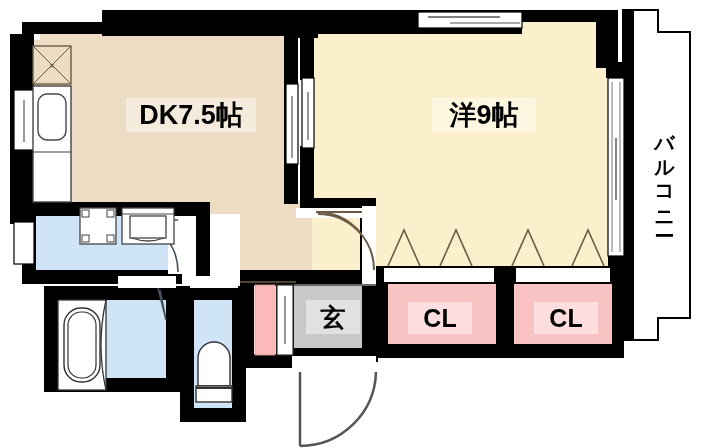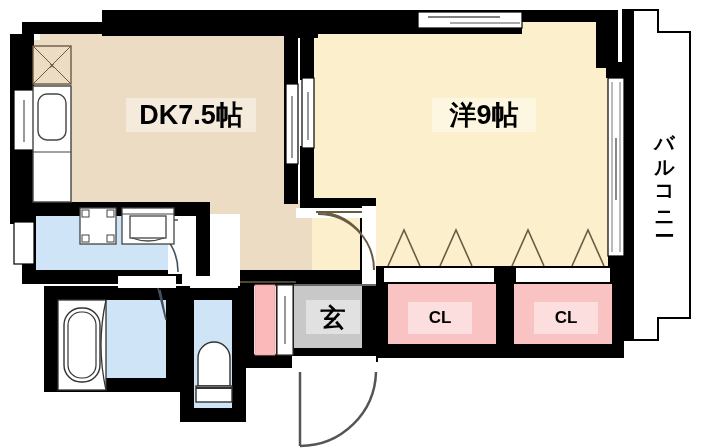--- a/index.html
+++ b/index.html
@@ -3,21 +3,21 @@
 <meta charset="utf-8">
 <style>
   html,body{margin:0;padding:0;background:#ffffff;}
   body{font-family:"Liberation Sans","DejaVu Sans",sans-serif;}
   #plan{position:relative;width:713px;height:448px;background:#ffffff;overflow:hidden;}
   #plan svg{position:absolute;left:0;top:0;}
   .lbl{position:absolute;font-weight:700;color:#000;white-space:nowrap;
        display:flex;align-items:center;justify-content:center;}
   .lbl-dk{font-size:27px;letter-spacing:0px;background:rgba(255,255,255,0.42);}
   .lbl-yo{font-size:27px;background:rgba(255,255,255,0.42);}
-  .lbl-cl{font-size:17px;background:rgba(255,255,255,0.45);text-align:right;}
+  .lbl-cl{font-size:25px;background:rgba(255,255,255,0.45);text-align:right;}
   .lbl-gen{font-size:25px;background:rgba(255,255,255,0.45);}
   .lbl-bal{font-size:20px;writing-mode:vertical-rl;text-orientation:upright;
            letter-spacing:3px;line-height:1;font-weight:700;}
 </style>
 </head>
 <body>
 
 <div id="plan">
 
   <svg width="713" height="448" viewBox="0 0 713 448">

